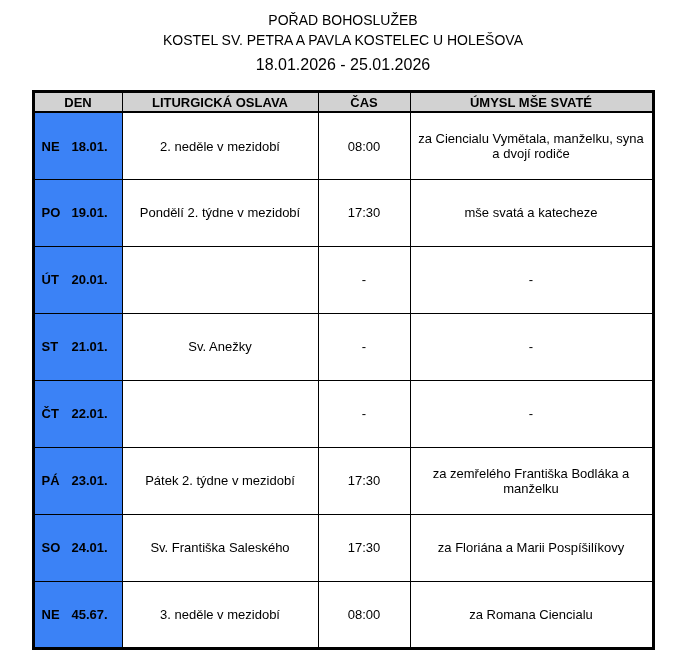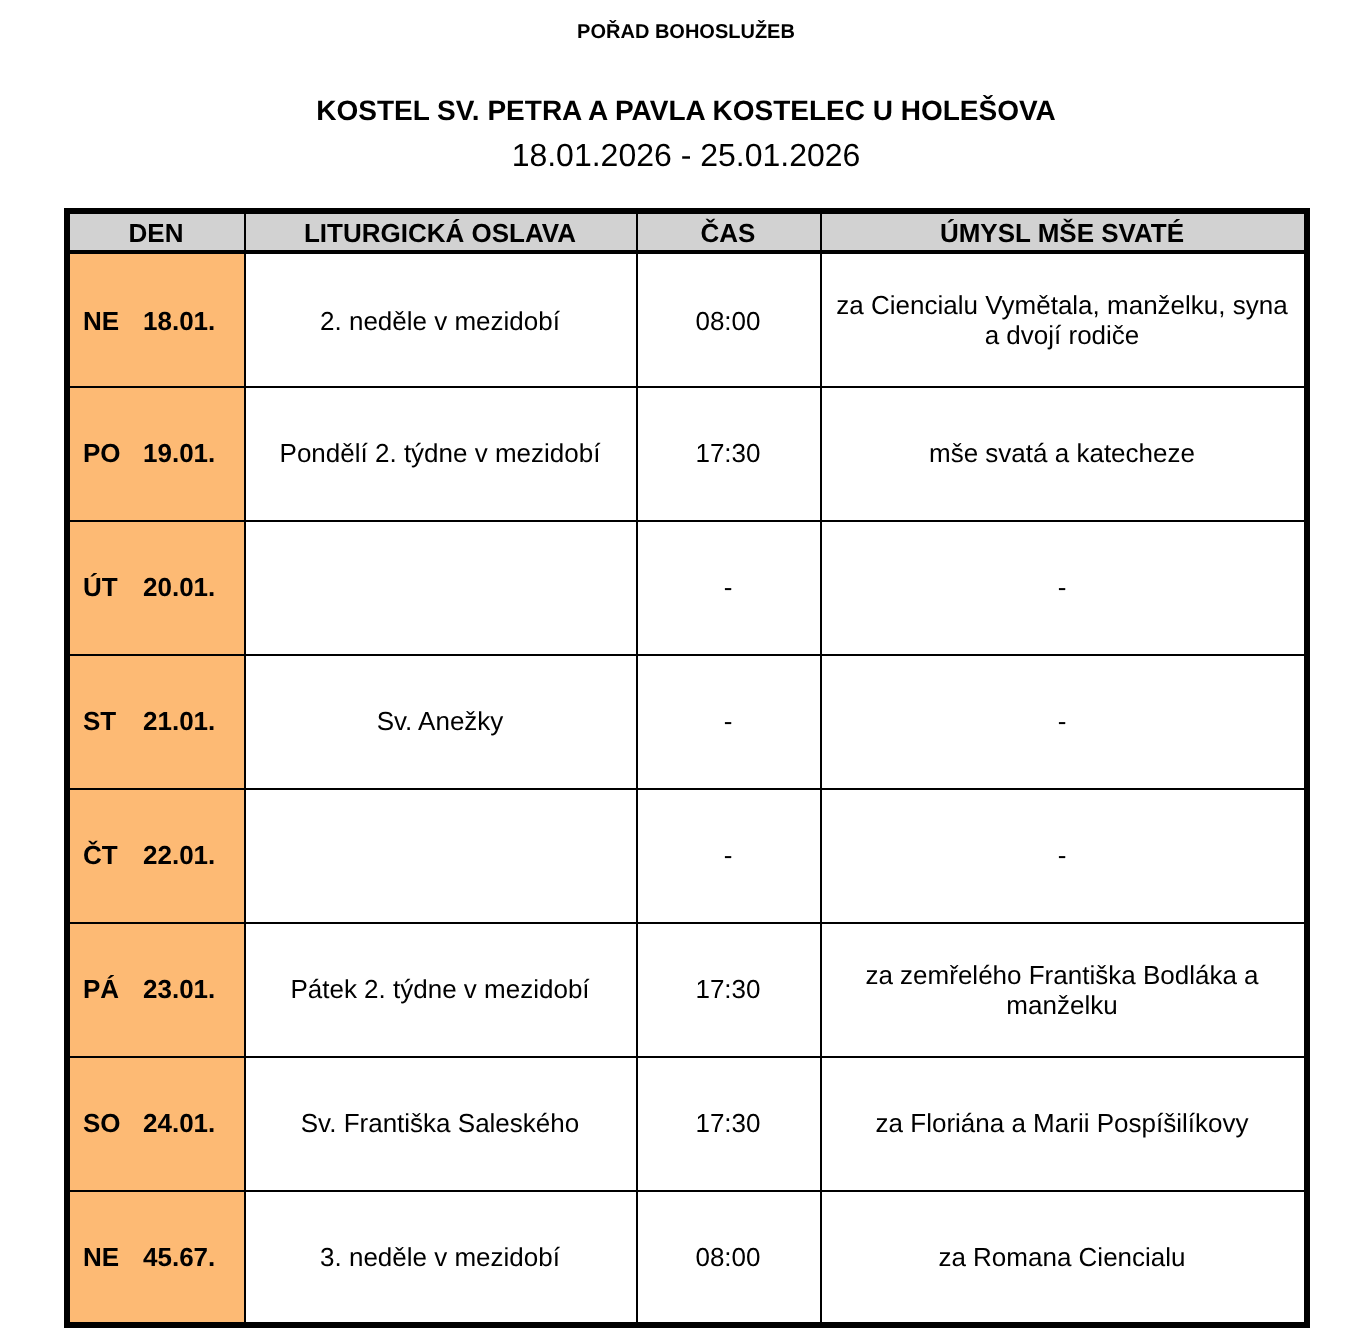--- a/index.html
+++ b/index.html
@@ -8,22 +8,22 @@
     font-family: "Liberation Sans", sans-serif;
     color: #000000;
   }
   .page {
     width: 686px;
     height: 672px;
     background: #ffffff;
     padding-top: 10px;
   }
   .doc-header { text-align: center; line-height: 1.45; }
-  .doc-title-1 { font-size: 10px; font-weight: bold; }
-  .doc-title-2 { font-size: 14px; font-weight: bold; margin-top: 20px; }
+  .doc-title-1 { font-size: 14px; font-weight: normal; }
+  .doc-title-2 { font-size: 14px; font-weight: normal; }
   .doc-date-range { font-size: 16px; font-weight: normal; margin-top: 2px; }
 
   table.schedule {
     margin: 14px auto 0 auto;
     border-collapse: collapse;
     width: 620px;
     table-layout: fixed;
     border: 3px solid #000000;
   }
   table.schedule th, table.schedule td {
@@ -39,21 +39,21 @@
     border-bottom: 2px solid #000000;
     font-size: 13px;
   }
   col.c-den { width: 89px; }
   col.c-oslava { width: 196px; }
   col.c-cas { width: 92px; }
   col.c-umysl { width: 243px; }
 
   td { height: 67px; }
   td.den {
-    background: #fdba74;
+    background: #3b82f6;
     font-weight: bold;
     text-align: left;
     padding-left: 7px;
     border-right: 2px solid #000000;
   }
   td.den .day { display: inline-block; min-width: 24px; }
   td.den .date { display: inline-block; margin-left: 6px; }
   td.oslava, td.cas, td.umysl {
     text-align: center;
     padding: 12px 6px;

